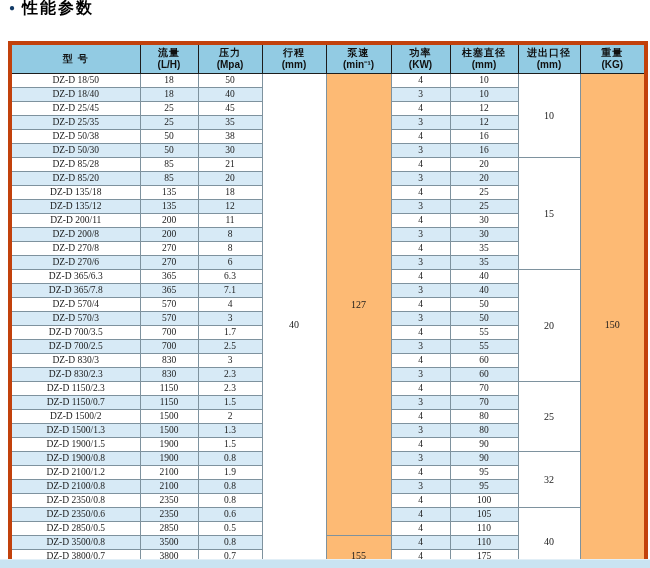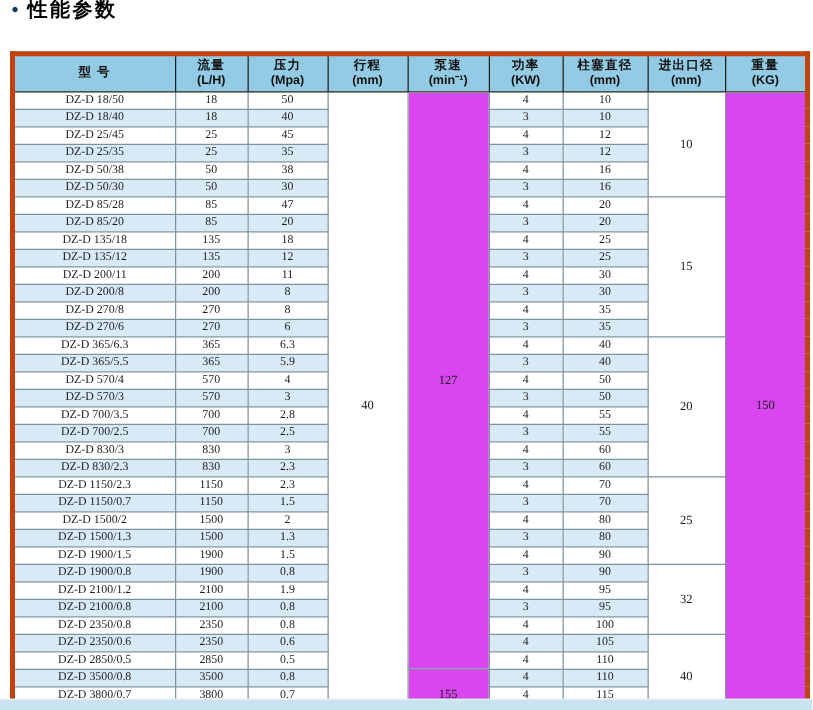--- a/index.html
+++ b/index.html
@@ -36,21 +36,21 @@
   tbody td{
     border:1px solid #7e929e;
     padding:0;text-align:center;vertical-align:middle;
     font-size:9.5px;color:#1b1b1b;background:#ffffff;
     white-space:nowrap;overflow:hidden;
   }
   tbody tr{height:14px;font-family:Liberation Serif, serif;}
   tbody tr.alt td:not(.merged){background:#d7eaf6;}
   td.merged{font-size:10px;}
   td.merged.mw{background:#ffffff;}
-  td.merged.mb{background:#d946ef;}
+  td.merged.mb{background:#fdba74;}
   .bottom-strip{
     position:absolute;left:0;top:559px;width:650px;height:9px;
     background:#c9e3f1;border-top:1px solid #e2eff7;
   }
 </style>
 </head>
 <body>
 
 <div class="title-row">
   <span class="bullet">●</span>
@@ -152,21 +152,21 @@
       <tr class="alt">
         <td>DZ-D 50/30</td>
         <td>50</td>
         <td>30</td>
         <td>3</td>
         <td>16</td>
       </tr>
       <tr>
         <td>DZ-D 85/28</td>
         <td>85</td>
-        <td>47</td>
+        <td>21</td>
         <td>4</td>
         <td>20</td>
         <td class="merged mw" rowspan="8">15</td>
       </tr>
       <tr class="alt">
         <td>DZ-D 85/20</td>
         <td>85</td>
         <td>20</td>
         <td>3</td>
         <td>20</td>
@@ -215,44 +215,44 @@
       </tr>
       <tr>
         <td>DZ-D 365/6.3</td>
         <td>365</td>
         <td>6.3</td>
         <td>4</td>
         <td>40</td>
         <td class="merged mw" rowspan="8">20</td>
       </tr>
       <tr class="alt">
-        <td>DZ-D 365/5.5</td>
+        <td>DZ-D 365/7.8</td>
         <td>365</td>
-        <td>5.9</td>
+        <td>7.1</td>
         <td>3</td>
         <td>40</td>
       </tr>
       <tr>
         <td>DZ-D 570/4</td>
         <td>570</td>
         <td>4</td>
         <td>4</td>
         <td>50</td>
       </tr>
       <tr class="alt">
         <td>DZ-D 570/3</td>
         <td>570</td>
         <td>3</td>
         <td>3</td>
         <td>50</td>
       </tr>
       <tr>
         <td>DZ-D 700/3.5</td>
         <td>700</td>
-        <td>2.8</td>
+        <td>1.7</td>
         <td>4</td>
         <td>55</td>
       </tr>
       <tr class="alt">
         <td>DZ-D 700/2.5</td>
         <td>700</td>
         <td>2.5</td>
         <td>3</td>
         <td>55</td>
       </tr>
@@ -356,21 +356,21 @@
         <td>0.8</td>
         <td class="merged mb" rowspan="3">155</td>
         <td>4</td>
         <td>110</td>
       </tr>
       <tr>
         <td>DZ-D 3800/0.7</td>
         <td>3800</td>
         <td>0.7</td>
         <td>4</td>
-        <td>115</td>
+        <td>175</td>
       </tr>
       <tr class="alt">
         <td>DZ-D 4150/0.6</td>
         <td>4150</td>
         <td>0.6</td>
         <td>4</td>
         <td>120</td>
       </tr>
     </tbody>
 </table>

